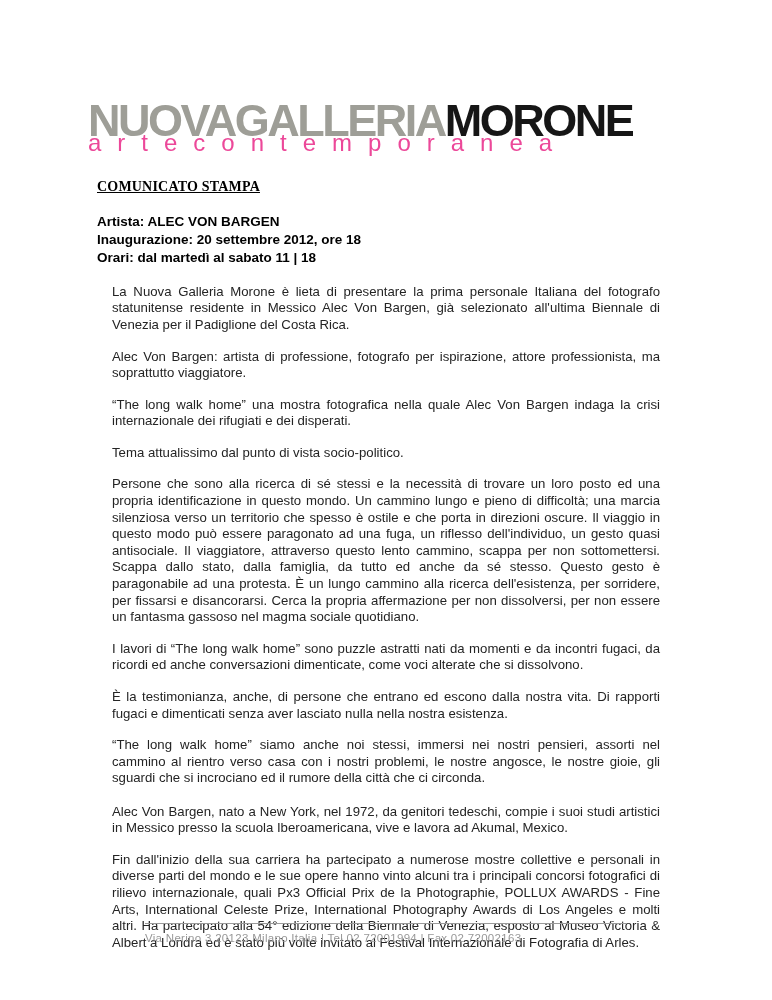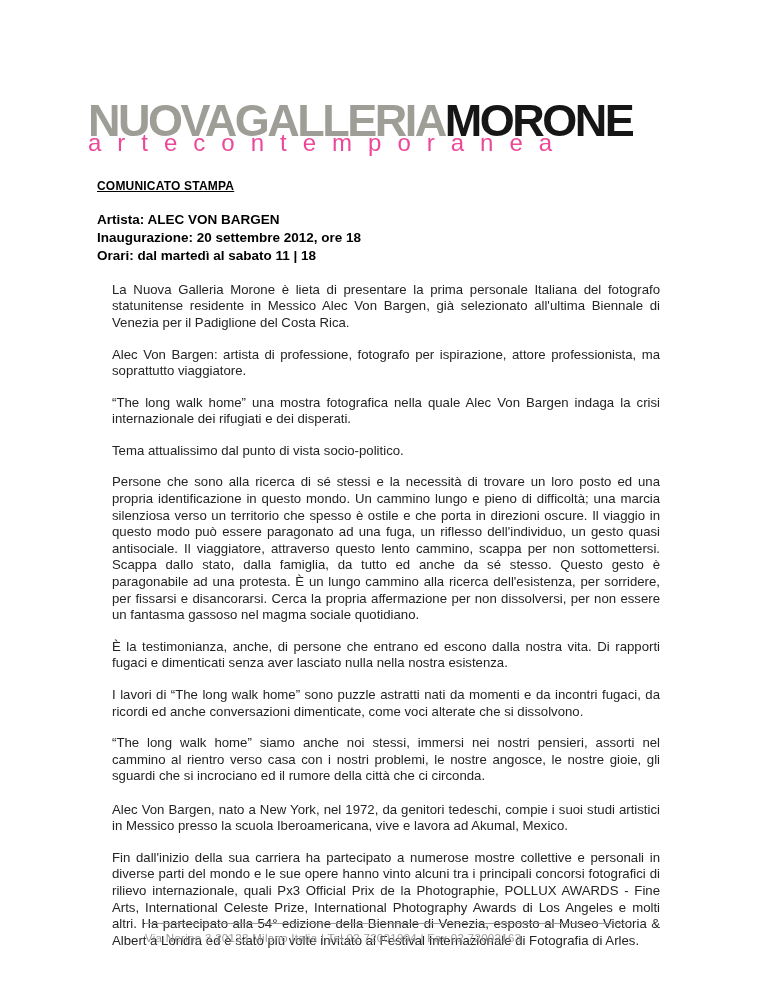--- a/index.html
+++ b/index.html
@@ -42,26 +42,27 @@
   }
 
   
   .content {
     position: absolute;
     left: 97px;
     top: 179px;
     width: 578px;
   }
   .pr-heading {
-    font-size: 12px;
+    font-size: 14px;
     font-weight: bold;
     text-decoration: underline;
     color: #000000;
     margin: 0;
     letter-spacing: 0.2px;
+    font-family: Liberation Serif, serif;
   }
   .details {
     margin-top: 18px;
     font-size: 13.5px;
     font-weight: bold;
     line-height: 17.9px;
     color: #000000;
   }
   .details p { margin: 0; }
 
@@ -112,22 +113,22 @@
       <p>Inaugurazione: 20 settembre 2012, ore 18</p>
       <p>Orari: dal martedì al sabato 11 | 18</p>
     </div>
 
     <div class="bodytext">
       <p>La Nuova Galleria Morone è lieta di presentare la prima personale Italiana del fotografo statunitense residente in Messico Alec Von Bargen, già selezionato all'ultima Biennale di Venezia per il Padiglione del Costa Rica.</p>
       <p>Alec Von Bargen: artista di professione, fotografo per ispirazione, attore professionista, ma soprattutto viaggiatore.</p>
       <p>“The long walk home” una mostra fotografica nella quale Alec Von Bargen indaga la crisi internazionale dei rifugiati e dei disperati.</p>
       <p>Tema attualissimo dal punto di vista socio-politico.</p>
       <p>Persone che sono alla ricerca di sé stessi e la necessità di trovare un loro posto ed una propria identificazione in questo mondo. Un cammino lungo e pieno di difficoltà; una marcia silenziosa verso un territorio che spesso è ostile e che porta in direzioni oscure. Il viaggio in questo modo può essere paragonato ad una fuga, un riflesso dell'individuo, un gesto quasi antisociale. Il viaggiatore, attraverso questo lento cammino, scappa per non sottomettersi. Scappa dallo stato, dalla famiglia, da tutto ed anche da sé stesso. Questo gesto è paragonabile ad una protesta. È un lungo cammino alla ricerca dell'esistenza, per sorridere, per fissarsi e disancorarsi. Cerca la propria affermazione per non dissolversi, per non essere un fantasma gassoso nel magma sociale quotidiano.</p>
+      <p>I lavori di “The long walk home” sono puzzle astratti nati da momenti e da incontri fugaci, da ricordi ed anche conversazioni dimenticate, come voci alterate che si dissolvono.</p>
       <p>È la testimonianza, anche, di persone che entrano ed escono dalla nostra vita. Di rapporti fugaci e dimenticati senza aver lasciato nulla nella nostra esistenza.</p>
-      <p>I lavori di “The long walk home” sono puzzle astratti nati da momenti e da incontri fugaci, da ricordi ed anche conversazioni dimenticate, come voci alterate che si dissolvono.</p>
       <p>“The long walk home” siamo anche noi stessi, immersi nei nostri pensieri, assorti nel cammino al rientro verso casa con i nostri problemi, le nostre angosce, le nostre gioie, gli sguardi che si incrociano ed il rumore della città che ci circonda.</p>
 
       <div class="bio">
         <p>Alec Von Bargen, nato a New York, nel 1972, da genitori tedeschi, compie i suoi studi artistici in Messico presso la scuola Iberoamericana, vive e lavora ad Akumal, Mexico.</p>
         <p>Fin dall'inizio della sua carriera ha partecipato a numerose mostre collettive e personali in diverse parti del mondo e le sue opere hanno vinto alcuni tra i principali concorsi fotografici di rilievo internazionale, quali Px3 Official Prix de la Photographie, POLLUX AWARDS - Fine Arts, International Celeste Prize, International Photography Awards di Los Angeles e molti altri. Ha partecipato alla 54° edizione della Biennale di Venezia, esposto al Museo Victoria &amp; Albert a Londra ed è stato più volte invitato  al Festival Internazionale di Fotografia di Arles.</p>
       </div>
     </div>
 
   </main>
 

